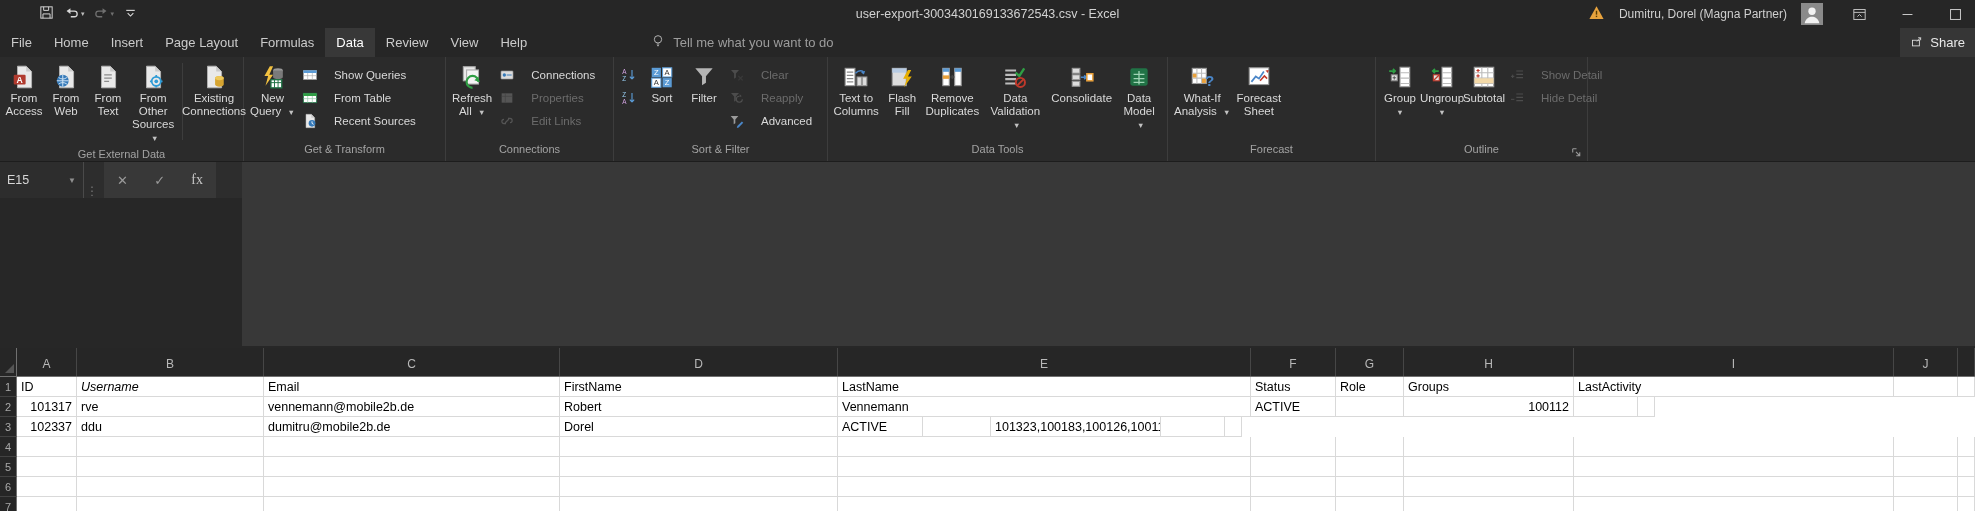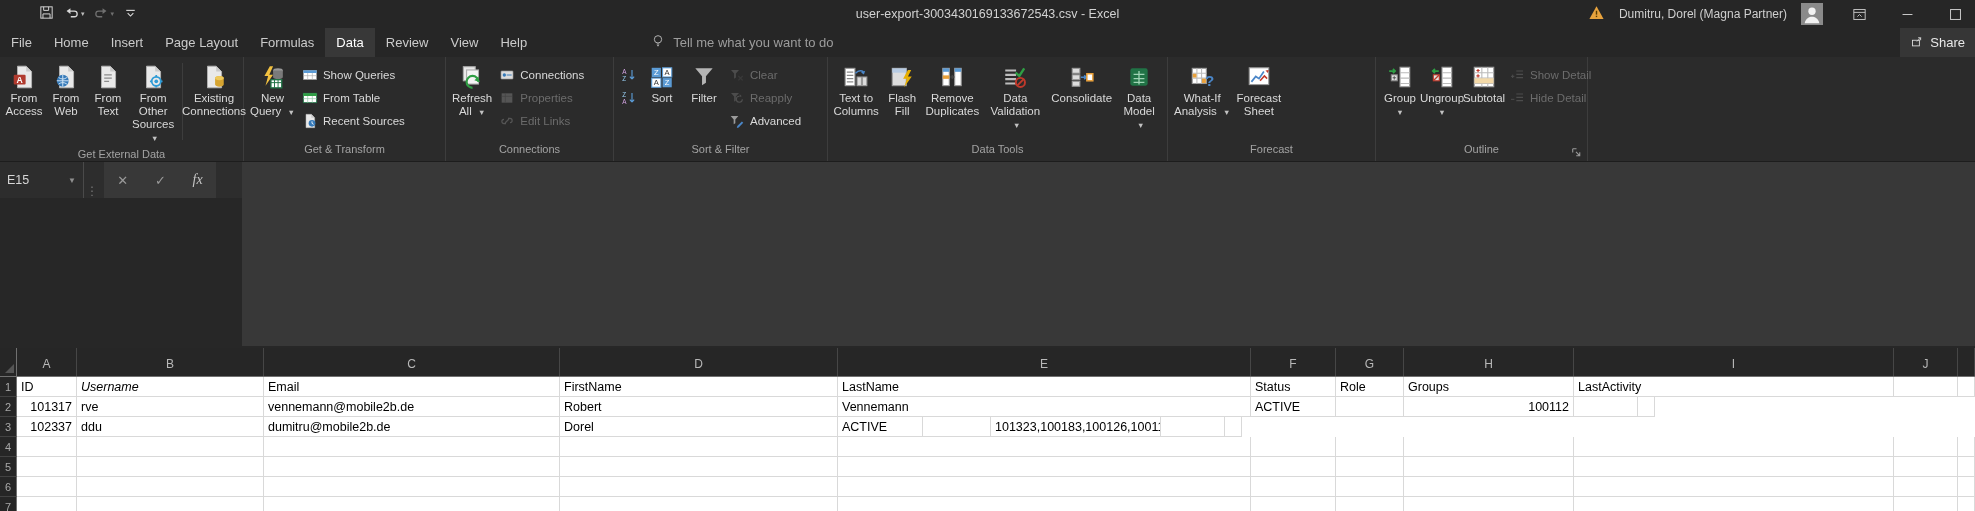--- a/index.html
+++ b/index.html
@@ -38,37 +38,37 @@
 
   
   .ribbon { position:absolute; top:57px; left:0; width:100%; height:105px; background:#2b2b2b; border-bottom:1px solid #1d1d1d; display:flex; align-items:stretch; }
   .rgroup { position:relative; flex:none; border-right:1px solid #3d3d3d; display:flex; flex-direction:column; }
   .ritems { flex:1; display:flex; align-items:flex-start; padding:4px 3px 0 3px; }
   .rlabel { height:20px; line-height:16px; text-align:center; color:#a3a3a3; font-size:11px; }
   .rbig { display:flex; flex-direction:column; align-items:center; padding:1px 3px; color:#d9d9d9; font-size:11.5px; line-height:13px; text-align:center; min-width:42px; }
   .rbig .ric { height:30px; display:flex; align-items:center; justify-content:center; }
   .rbig .ric svg { width:26px; height:26px; }
   .rcol { display:flex; flex-direction:column; padding-top:2px; }
-  .rsmall { display:flex; align-items:center; gap:5px; height:23px; color:#d9d9d9; font-size:11.5px; white-space:nowrap; padding:0 4px; }
+  .rsmall { display:flex; align-items:center; gap:16px; height:23px; color:#d9d9d9; font-size:11.5px; white-space:nowrap; padding:0 4px; }
   .rsmall .ric svg { width:16px; height:16px; display:block; }
   .dis { color:#6c6c6c; }
   .dis .ric svg { filter:grayscale(1) brightness(0.55); }
   .caret { font-size:7.5px; color:#c2c2c2; margin-left:3px; }
   .rsep { width:1px; background:#3d3d3d; align-self:stretch; margin:2px 5px 6px 5px; }
   .launcher { position:absolute; right:4px; bottom:3px; width:13px; height:13px; }
   .launcher svg { width:13px; height:13px; }
 
   
   .fxrow { position:absolute; top:162px; left:0; width:242px; height:36px; background:#2d2d2d; display:flex; align-items:flex-end; }
   .namebox { width:84px; height:100%; display:flex; align-items:center; padding:0 7px; color:#d6d6d6; font-size:12.5px; border-right:1px solid #4a4a4a; }
   .nb-caret { margin-left:auto; font-size:8px; color:#8f8f8f; }
   .dots { width:16px; text-align:center; color:#787878; font-size:12px; }
   .fxpanel { height:100%; width:112px; margin-left:4px; background:#383838; display:flex; align-items:center; justify-content:space-around; }
   .fxbtn { color:#9a9a9a; font-size:13px; }
-  .fx-it { font-family:"Liberation Serif", serif; font-style:italic; color:#c6c6c6; font-size:14px; }
+  .fx-it { font-family:"Liberation Serif", serif; color:#c6c6c6; font-size:14px; }
   .formula-panel { position:absolute; left:242px; top:162px; width:1733px; height:186px; background:#383838; border-bottom:2px solid #272727; }
   .left-dark { position:absolute; left:0; top:198px; width:242px; height:150px; background:#272727; }
 
   
   .grid { position:absolute; left:0; top:348px; width:1975px; height:163px; background:#ffffff; overflow:hidden; }
   .colhdr { display:flex; height:29px; background:#262626; border-bottom:1px solid #707070; }
   .corner { flex:none; width:17px; position:relative; border-right:1px solid #707070; background:#262626; }
   .corner .tri { position:absolute; right:2px; bottom:3px; width:0; height:0; border-left:9px solid transparent; border-bottom:9px solid #555555; }
   .ch { flex:none; display:flex; align-items:flex-end; justify-content:center; padding-bottom:5px; color:#b8b8b8; font-size:12px; border-right:1px solid #464646; }
   .grow { display:flex; height:20px; }

